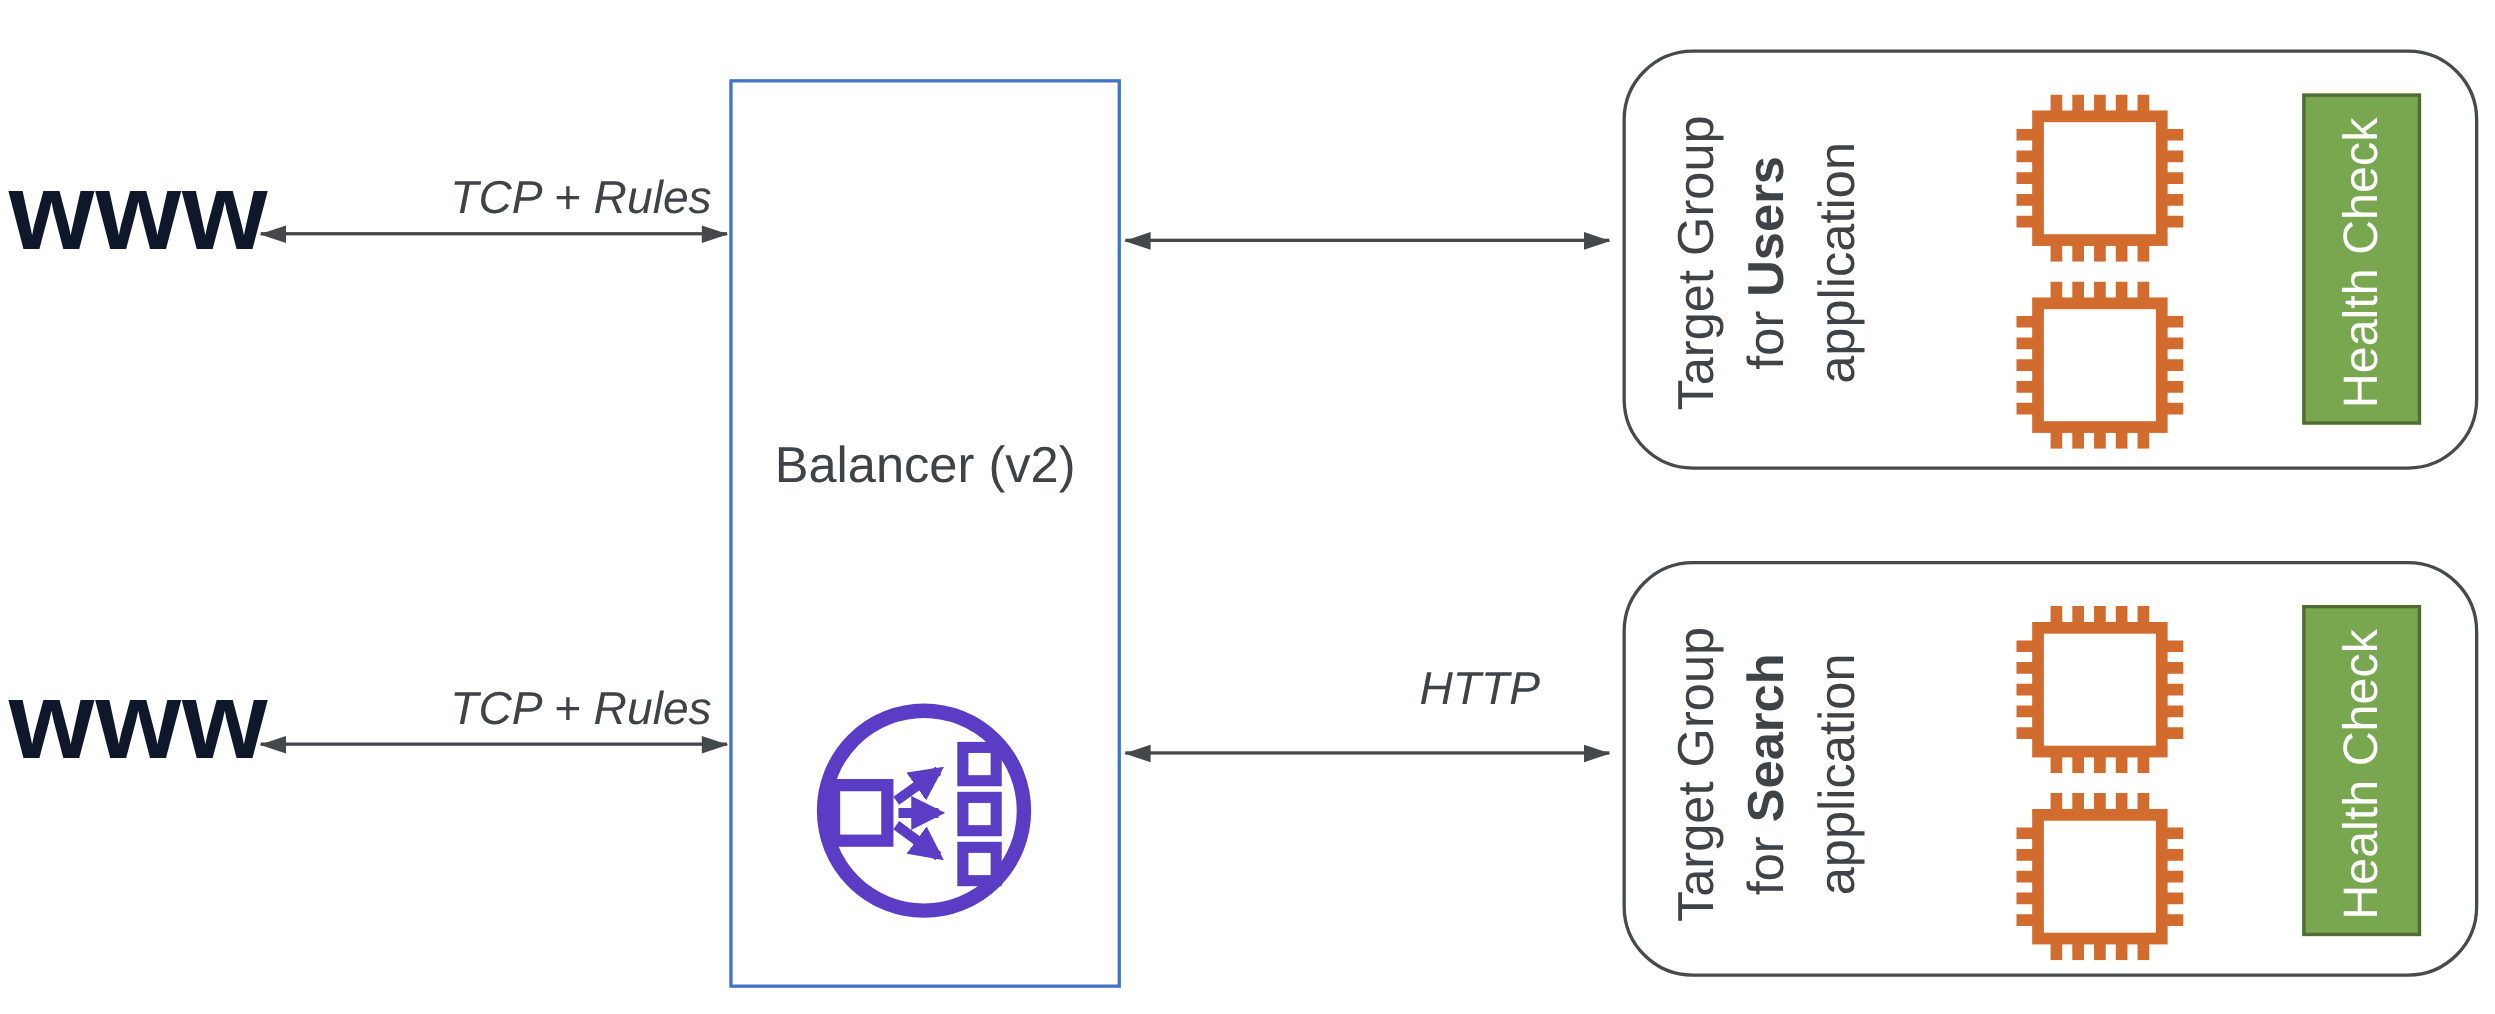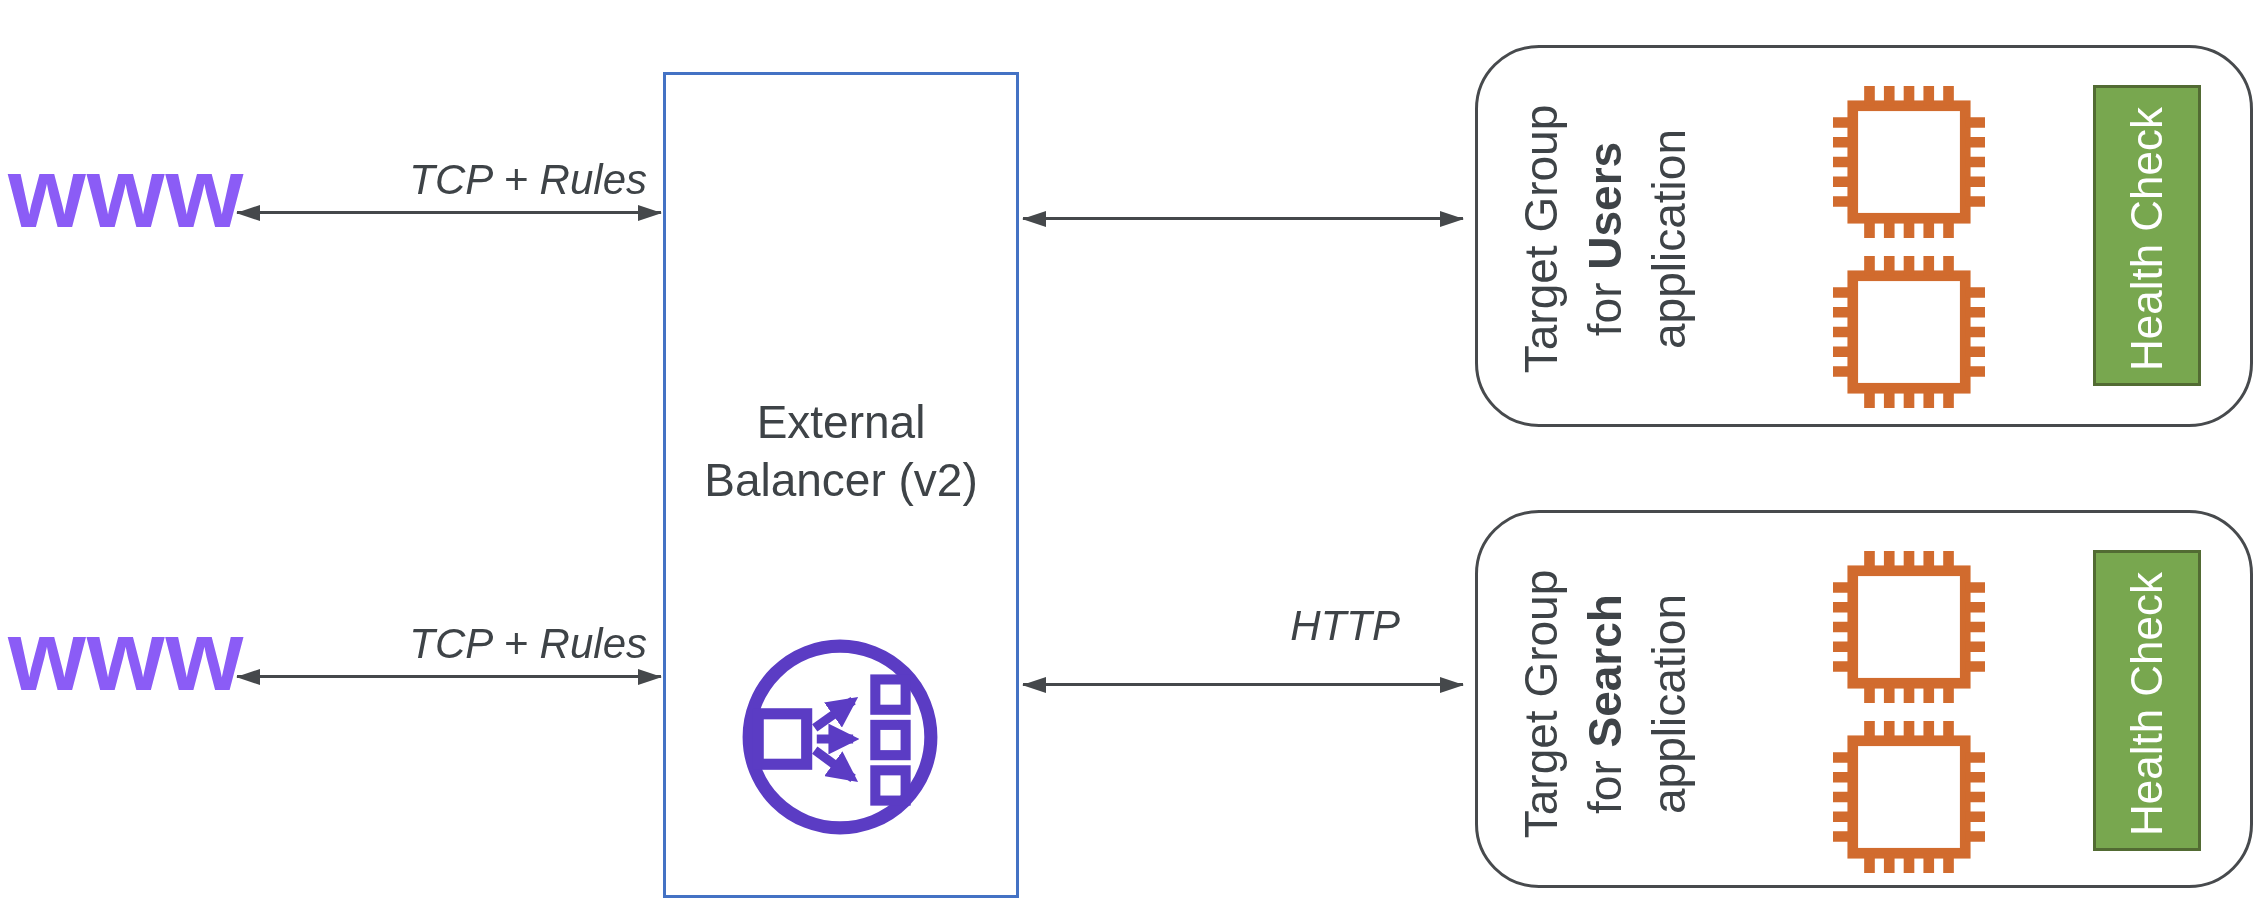--- a/index.html
+++ b/index.html
@@ -3,21 +3,21 @@
 <meta charset="utf-8">
 <style>
   html,body{margin:0;padding:0;background:#fff;}
   .canvas{
     position:relative;width:2268px;height:922px;background:#ffffff;
     font-family:"Liberation Sans",sans-serif;color:#3e4347;overflow:hidden;
   }
   
   .www{
     position:absolute;left:8px;font-size:100px;font-weight:bold;
-    line-height:100px;color:#8b5cf6;letter-spacing:1px;
+    line-height:100px;color:#0f172a;letter-spacing:1px;
   }
   .www.top{top:142px;}
   .www.bottom{top:605px;}
   
   .harrow{position:absolute;height:0;border-top:3px solid #45484b;}
   .harrow::before,.harrow::after{content:"";position:absolute;top:-9px;width:0;height:0;
     border-top:8px solid transparent;border-bottom:8px solid transparent;}
   .harrow::before{left:-1px;border-right:24px solid #45484b;}
   .harrow::after{right:-1px;border-left:24px solid #45484b;}
   .arrow-left-top{left:237px;top:211px;width:424px;}
@@ -71,21 +71,20 @@
   <div class="www top">www</div>
   <div class="www bottom">www</div>
 
   <div class="edge-label lbl-left-top">TCP + Rules</div>
   <div class="harrow arrow-left-top"></div>
   <div class="edge-label lbl-left-bottom">TCP + Rules</div>
   <div class="harrow arrow-left-bottom"></div>
 
   <div class="lb-box">
     <div class="lb-title">
-      <div>External</div>
       <div>Balancer (v2)</div>
     </div>
     <svg class="lb-icon" viewBox="0 0 210 210">
       <defs>
         <marker id="ah" viewBox="0 0 10 10" refX="8" refY="5" markerWidth="3.4" markerHeight="3.4" orient="auto">
           <path d="M0 0 L10 5 L0 10 z" fill="#5b3cc4"></path>
         </marker>
       </defs>
       <circle cx="105" cy="105" r="90" fill="none" stroke="#5b3cc4" stroke-width="13"></circle>
       <rect x="24" y="82" width="48" height="50" fill="none" stroke="#5b3cc4" stroke-width="11"></rect>

